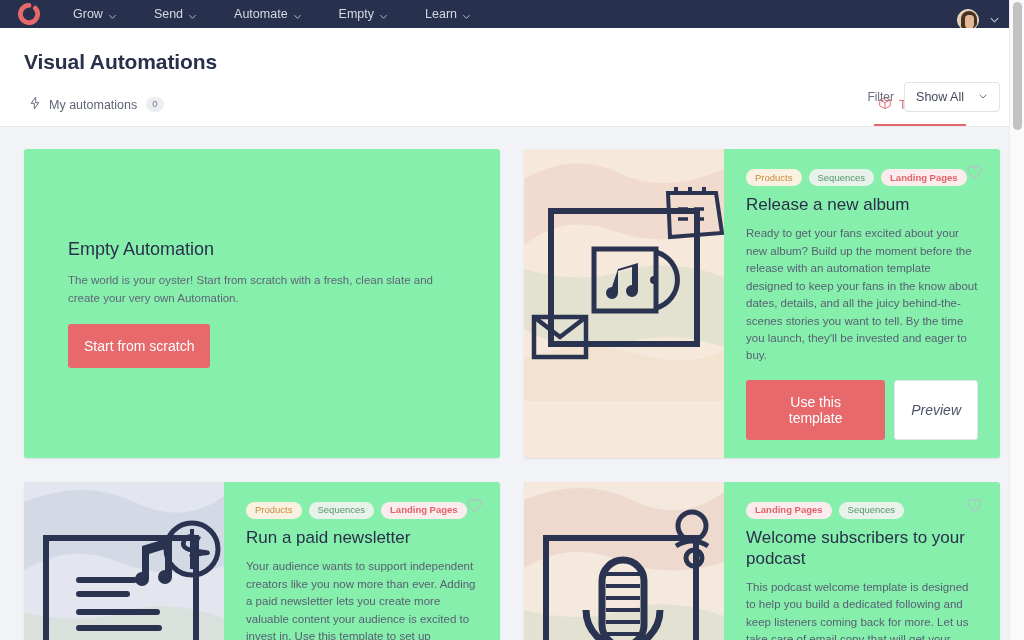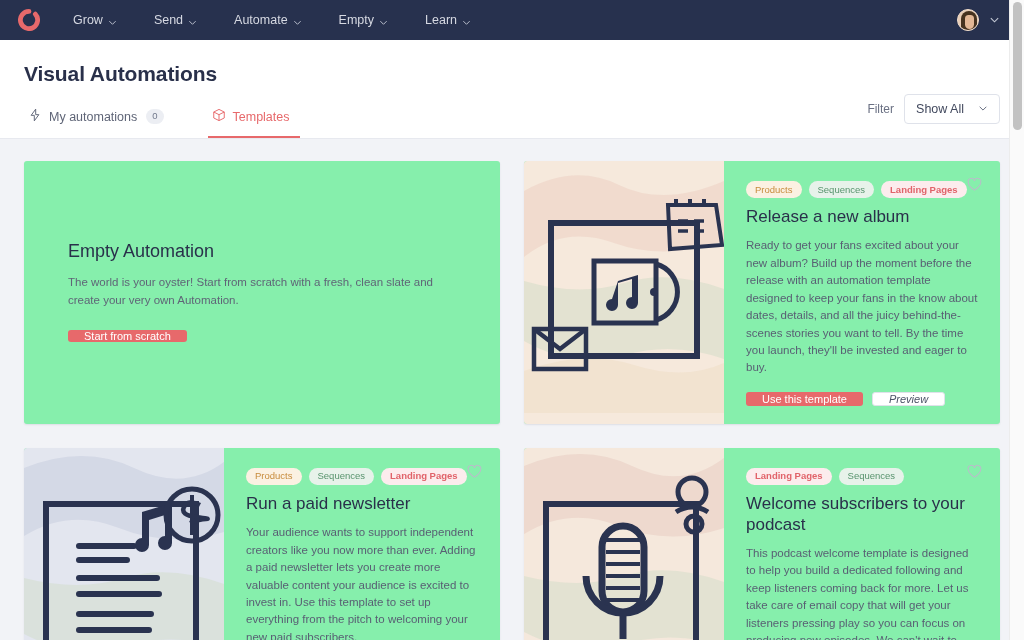--- a/index.html
+++ b/index.html
@@ -5,21 +5,21 @@
   * { box-sizing: border-box; margin: 0; padding: 0; }
   html, body {
     width: 1024px; height: 640px;
     overflow: hidden;
     font-family: "Liberation Sans", sans-serif;
     background: #f2f3f7;
   }
 
   
   .navbar {
-    height: 40px;
+    height: 28px;
     background: #27314e;
     display: flex;
     align-items: center;
     padding: 0 16px 0 18px;
     position: relative;
   }
   .logo-mark { width: 22px; height: 22px; flex: 0 0 auto; }
   .nav-links { display: flex; align-items: center; margin-left: 33px; }
   .nav-link {
     display: flex; align-items: center; gap: 5px;
@@ -56,21 +56,21 @@
     padding: 22px 24px 0 24px;
     border-bottom: 1px solid #e7e9ef;
     position: relative;
   }
   .page-title {
     font-size: 21px;
     color: #29304a;
     font-weight: 700;
     letter-spacing: -0.1px;
   }
-  .tabs { display: flex; align-items: flex-end; margin-top: 16px; }
+  .tabs { display: flex; align-items: flex-end; margin-top: 16px; justify-content: space-between; }
   .tab {
     display: flex; align-items: center; gap: 7px;
     padding: 6px 10px 11px 4px;
     font-size: 12.5px;
     color: #5f6577;
     cursor: pointer;
     border-bottom: 2px solid transparent;
     margin-right: 34px;
   }
   .tab.active { color: #e7696b; border-bottom-color: #e7696b; }
@@ -110,21 +110,21 @@
   }
   .card.empty { flex-direction: column; justify-content: center; padding: 0 44px; }
   .card-illus { width: 200px; flex: 0 0 200px; position: relative; overflow: hidden; }
   .card-body { flex: 1; padding: 20px 22px 18px 22px; position: relative; }
 
   .empty-title { font-size: 18px; color: #29304a; font-weight: 400; margin-bottom: 12px; }
   .empty-desc { font-size: 11.5px; color: #5f6577; line-height: 1.55; max-width: 365px; margin-bottom: 16px; }
 
   .btn {
     display: inline-block; border: none; border-radius: 3px;
-    font-size: 11px; padding: 0 16px; cursor: pointer;
+    font-size: 14px; padding: 14px 16px; cursor: pointer;
     font-family: "Liberation Sans", sans-serif;
   }
   .btn-primary { background: #e7696b; color: #fff; }
   .btn-ghost { background: #fff; color: #4c5267; border: 1px solid #dfe2ea; font-style: italic; }
 
   .tag-row { display: flex; gap: 7px; margin-bottom: 9px; flex-wrap: wrap; }
   .tag { font-size: 9.5px; border-radius: 10px; padding: 3.5px 9px; line-height: 1.1; white-space: nowrap; }
   .tag-products { background: #fbf1e2; color: #c78b3c; }
   .tag-sequences { background: #e7f2ea; color: #57936d; }
   .tag-landing   { background: #fceced; color: #e1636a; font-weight: bold; }

